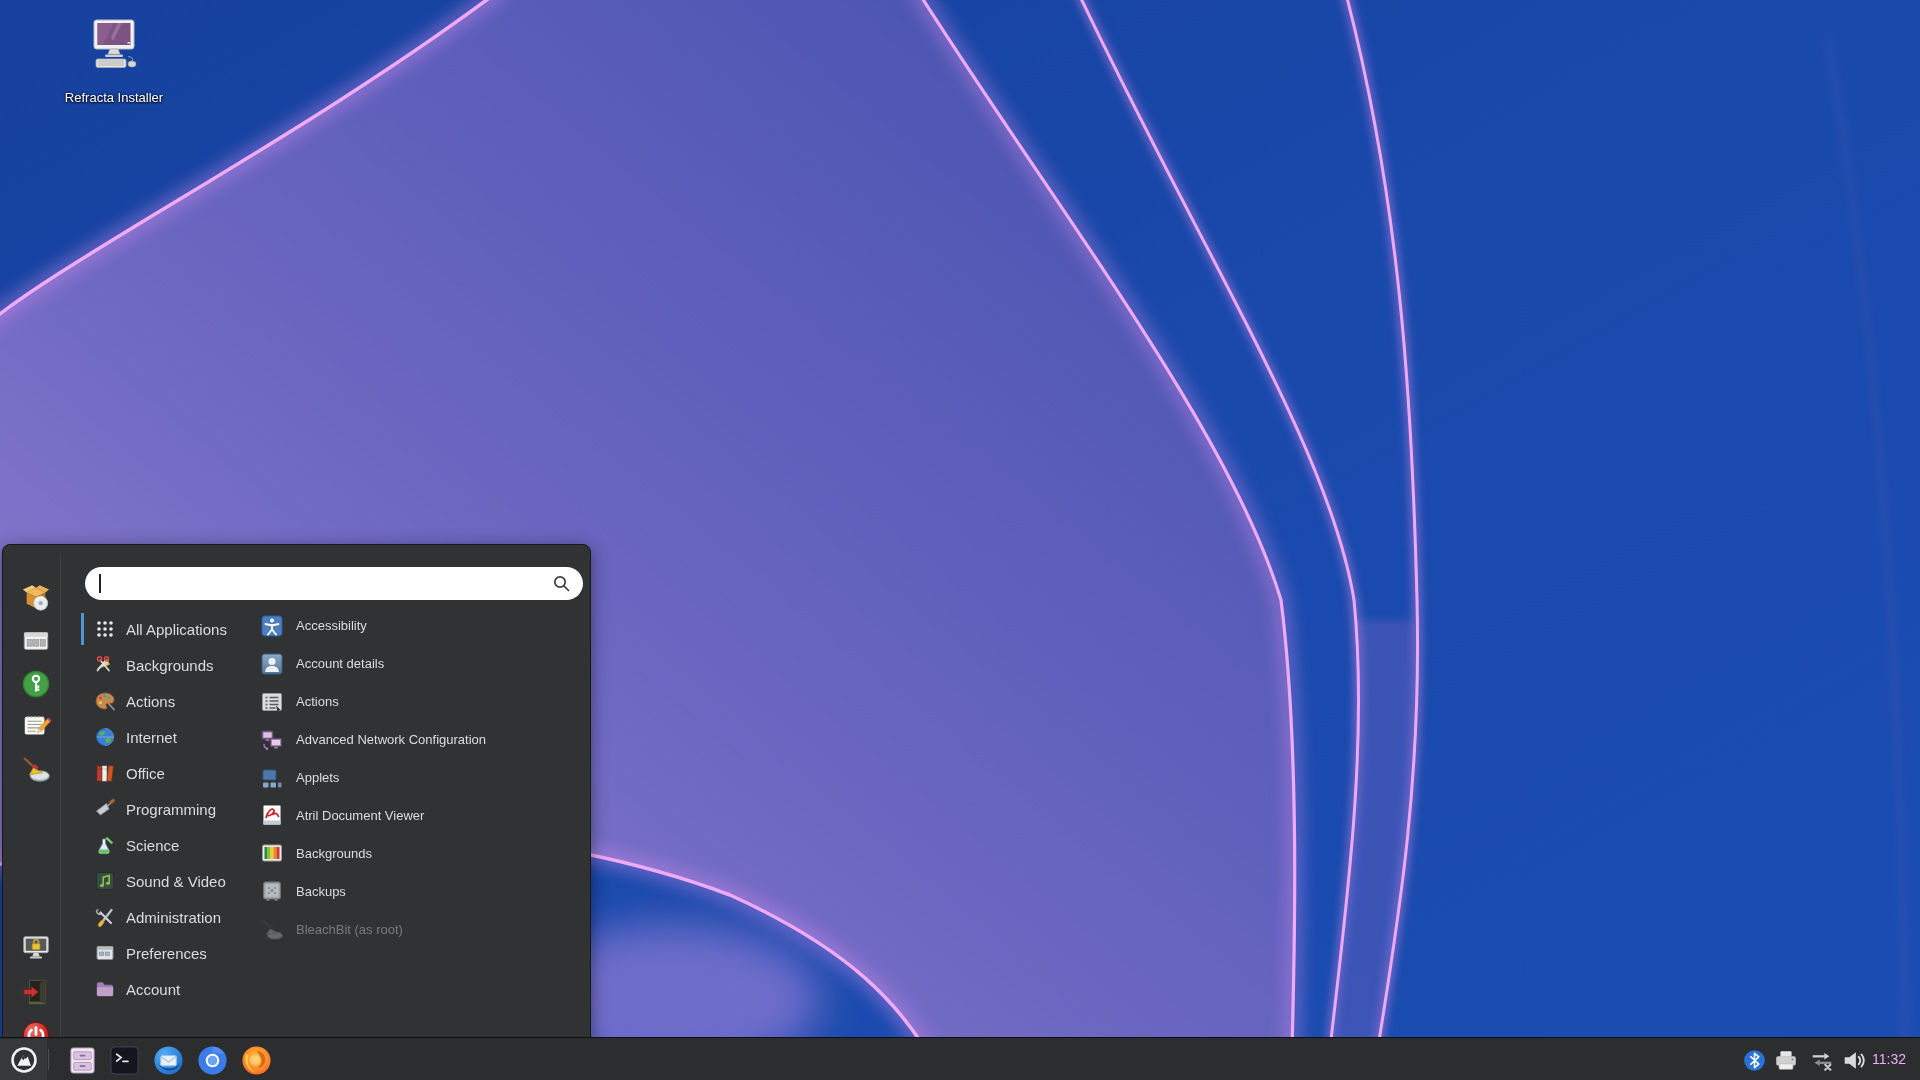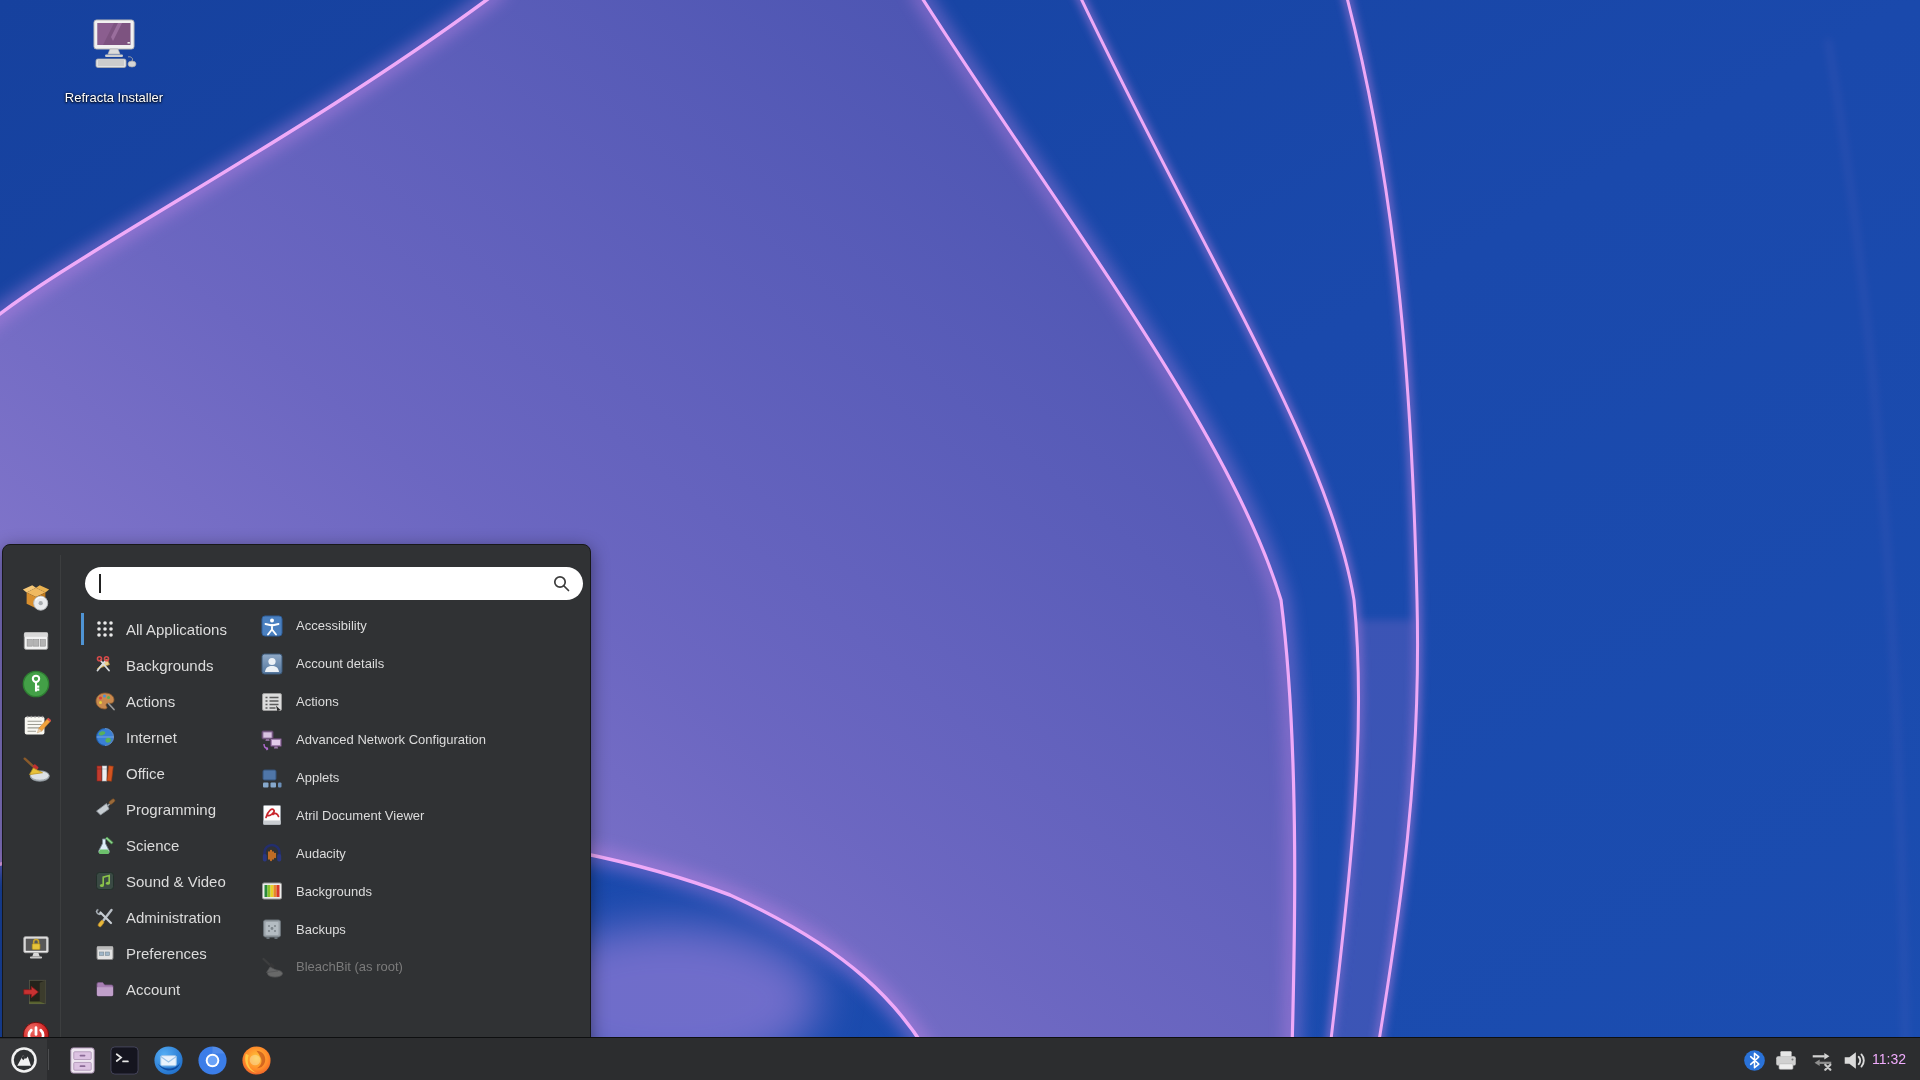--- a/index.html
+++ b/index.html
@@ -419,34 +419,20 @@
 
     <div class="app-row">
       <svg class="app-icon" viewBox="0 0 24 24">
         <rect x="3.5" y="2.5" width="17" height="19" rx="1" fill="#fdfdfd" stroke="#9aa0a6"></rect>
         <rect x="3.5" y="17.5" width="17" height="4" fill="#c9cdd1"></rect>
         <path d="M6 14.5 C8.5 7 12 5 13.8 7 C15.5 9 10 13.5 7.8 12.5 M13 11.5 C15 9.5 17.5 10.5 18.5 13.5" stroke="#c8252c" stroke-width="1.7" fill="none" stroke-linecap="round"></path>
       </svg>
       <span class="app-label">Atril Document Viewer</span>
     </div>
 
-    <div class="app-row">
-      <svg class="app-icon" viewBox="0 0 24 24">
-        <path d="M4.5 15 v-3.5 a7.5 7.5 0 0 1 15 0 V15" fill="none" stroke="#232e6e" stroke-width="2.6"></path>
-        <rect x="2.8" y="13" width="4" height="7.5" rx="1.8" fill="#2a3780"></rect>
-        <rect x="17.2" y="13" width="4" height="7.5" rx="1.8" fill="#2a3780"></rect>
-        <g stroke="#f08020" stroke-width="1.5" stroke-linecap="round">
-          <path d="M9 11 v7"></path>
-            <path d="M11 9.5 v10"></path>
-            <path d="M13 11 v7"></path>
-            <path d="M15 12.5 v4"></path>
-        </g>
-      </svg>
-      <span class="app-label">Audacity</span>
-    </div>
 
     <div class="app-row">
       <svg class="app-icon" viewBox="0 0 24 24">
         <rect x="2.5" y="4" width="19" height="16" rx="1.5" fill="#ececec" stroke="#9a9a9a"></rect>
         <rect x="4.5" y="6" width="3" height="12" fill="#2a8a3a"></rect>
         <rect x="7.5" y="6" width="3" height="12" fill="#8ac22a"></rect>
         <rect x="10.5" y="6" width="3" height="12" fill="#e8d22a"></rect>
         <rect x="13.5" y="6" width="3" height="12" fill="#e8892a"></rect>
         <rect x="16.5" y="6" width="3" height="12" fill="#d8392a"></rect>
       </svg>

